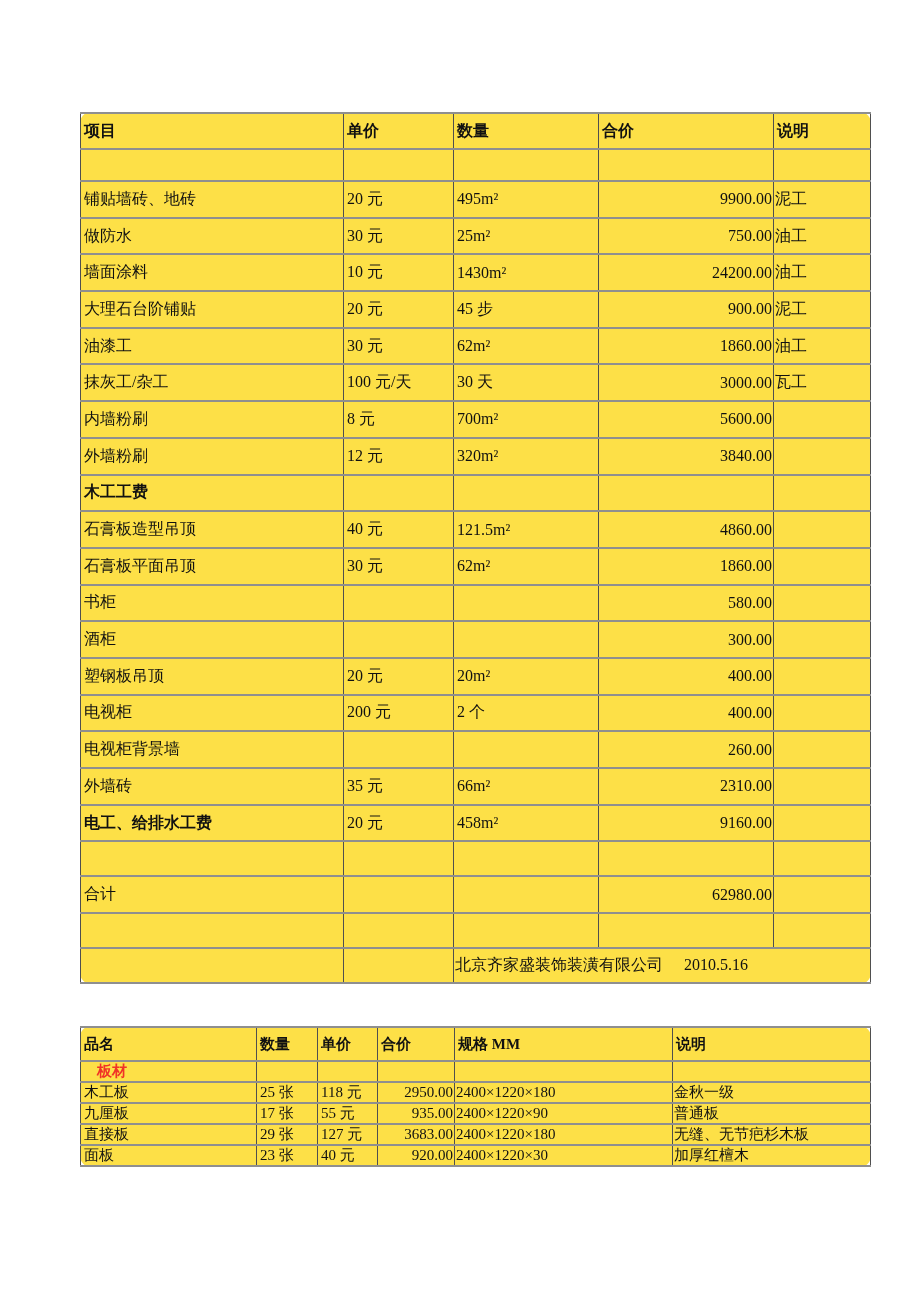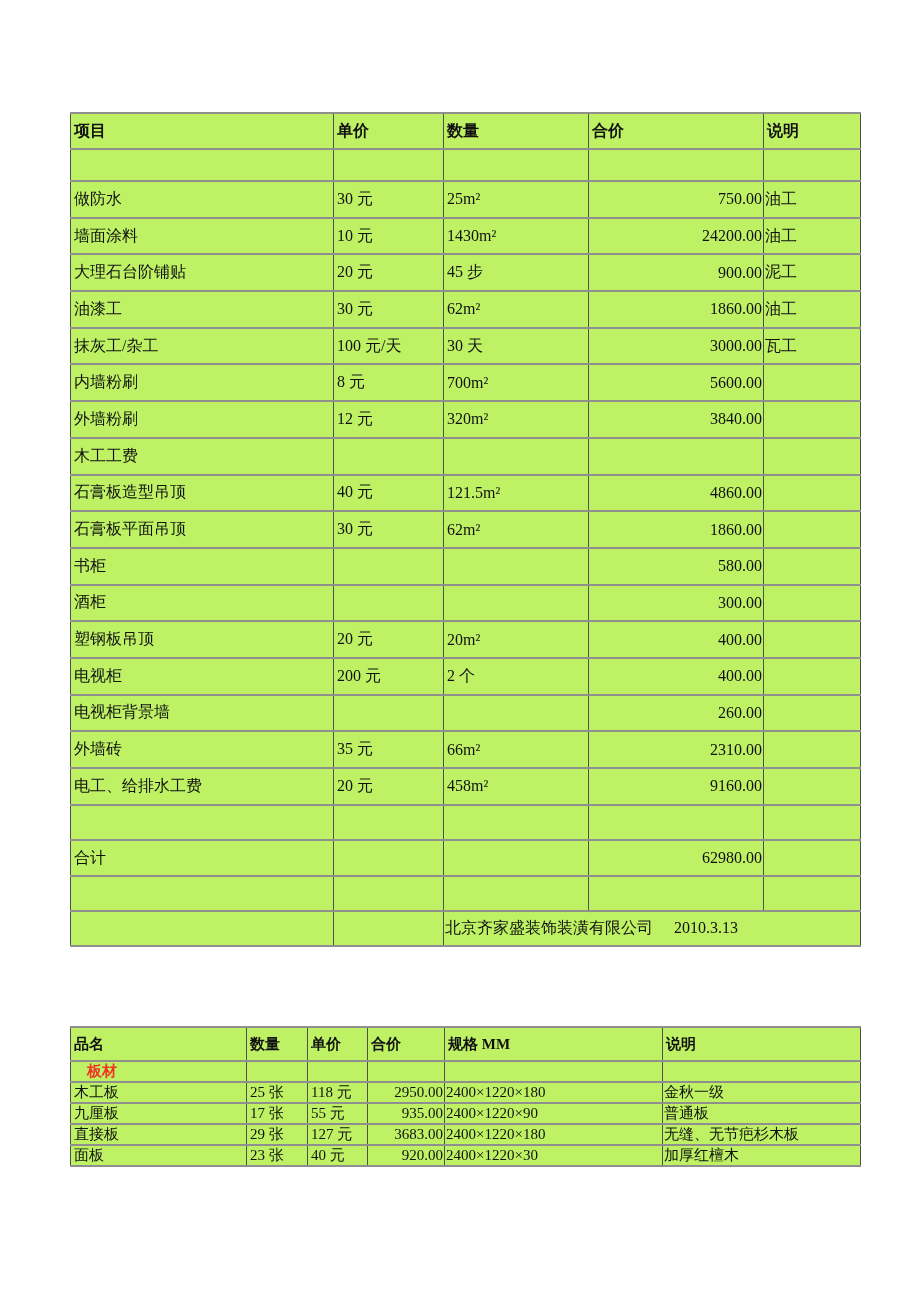--- a/index.html
+++ b/index.html
@@ -11,22 +11,23 @@
     width: 920px;
     height: 1302px;
     position: relative;
     font-family: "Liberation Serif", "DejaVu Serif", serif;
     color: #111111;
   }
   table {
     border-collapse: collapse;
     table-layout: fixed;
     position: absolute;
-    left: 70px;
-    background: #bef264;
+    left: 80px;
+    background: #fde047;
+    border-radius: 11px;
   }
   td, th {
     border-left: 1px solid #4f4f4f;
     border-right: 1px solid #4f4f4f;
     border-top: 2px solid #8f8f8f;
     border-bottom: 2px solid #8f8f8f;
     padding: 0 0 0 3px;
     vertical-align: middle;
     overflow: hidden;
     white-space: nowrap;
@@ -55,21 +56,21 @@
   .t2 tr.hdr { height: 34px; margin-left: 43px; }
   .t2 tr.section-row { height: 21px; }
 
   .num {
     text-align: right;
     padding: 0 1px 0 0;
   }
   .note, .spec {
     padding-left: 1px;
   }
-  .b { font-weight: normal; }
+  .b { font-weight: bold; }
   .red { color: #f03327; font-weight: bold; padding-left: 16px; }
   .company-cell { padding-left: 1px; }
   .company-cell .date { margin-left: 21px; }
 </style>
 </head>
 <body>
 
 <table class="t1">
   <colgroup>
     <col style="width:263px">
@@ -87,20 +88,27 @@
     <th>说明</th>
   </tr>
   <tr class="empty-short">
     <td></td>
     <td></td>
     <td></td>
     <td class="num"></td>
     <td class="note"></td>
   </tr>
   <tr>
+    <td>铺贴墙砖、地砖</td>
+    <td>20 元</td>
+    <td>495m²</td>
+    <td class="num">9900.00</td>
+    <td class="note">泥工</td>
+  </tr>
+  <tr>
     <td>做防水</td>
     <td>30 元</td>
     <td>25m²</td>
     <td class="num">750.00</td>
     <td class="note">油工</td>
   </tr>
   <tr>
     <td>墙面涂料</td>
     <td>10 元</td>
     <td>1430m²</td>
@@ -230,21 +238,21 @@
     <td></td>
     <td></td>
     <td></td>
     <td class="num"></td>
     <td class="note"></td>
   </tr>
   <tr class="empty-med">
     <td></td>
     <td></td>
     <td class="company-cell" colspan="3">
-      <span>北京齐家盛装饰装潢有限公司</span><span class="date">2010.3.13</span>
+      <span>北京齐家盛装饰装潢有限公司</span><span class="date">2010.5.16</span>
     </td>
   </tr>
 </tbody>
   </table>
 
 <table class="t2">
   <colgroup>
     <col style="width:176px">
       <col style="width:61px">
       <col style="width:60px">

